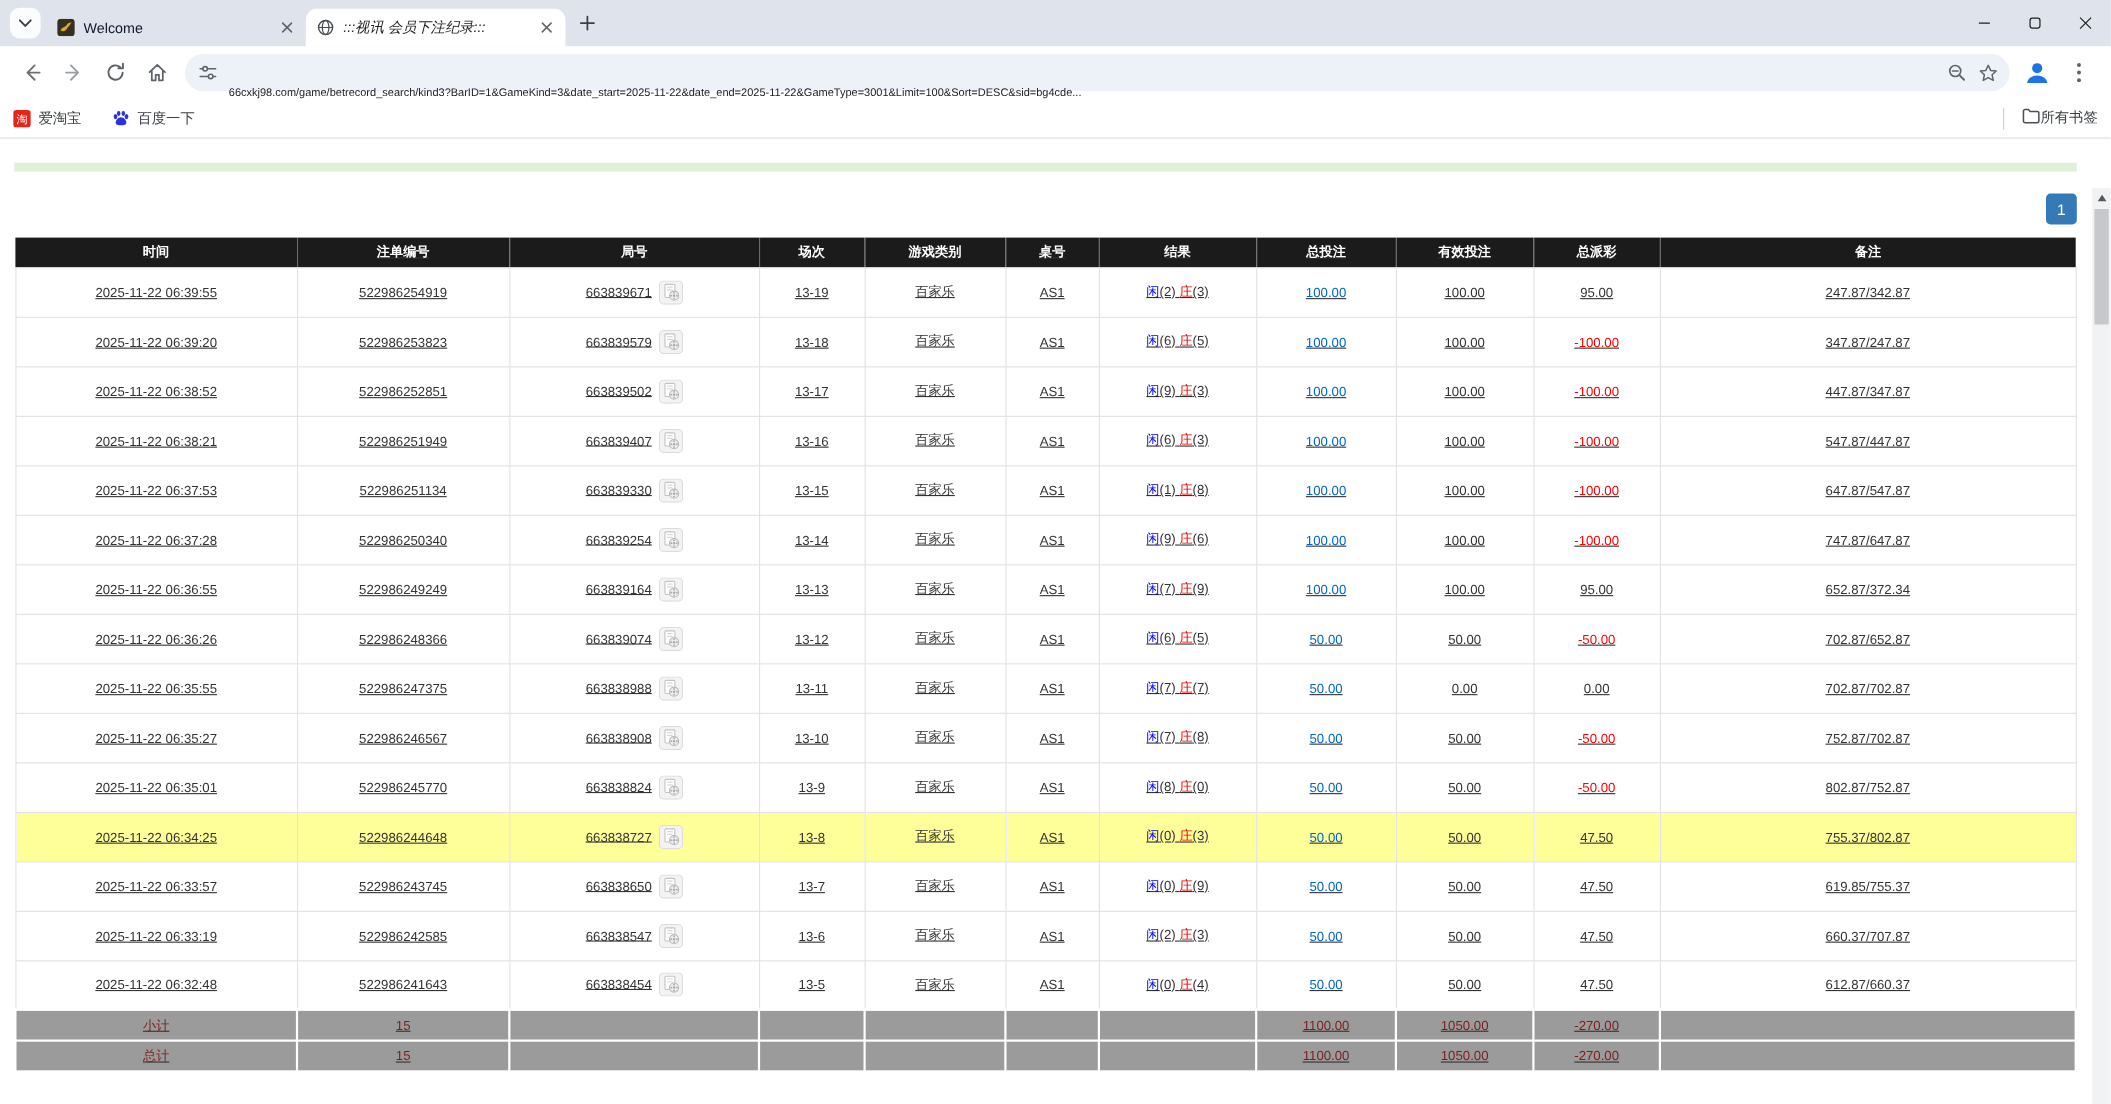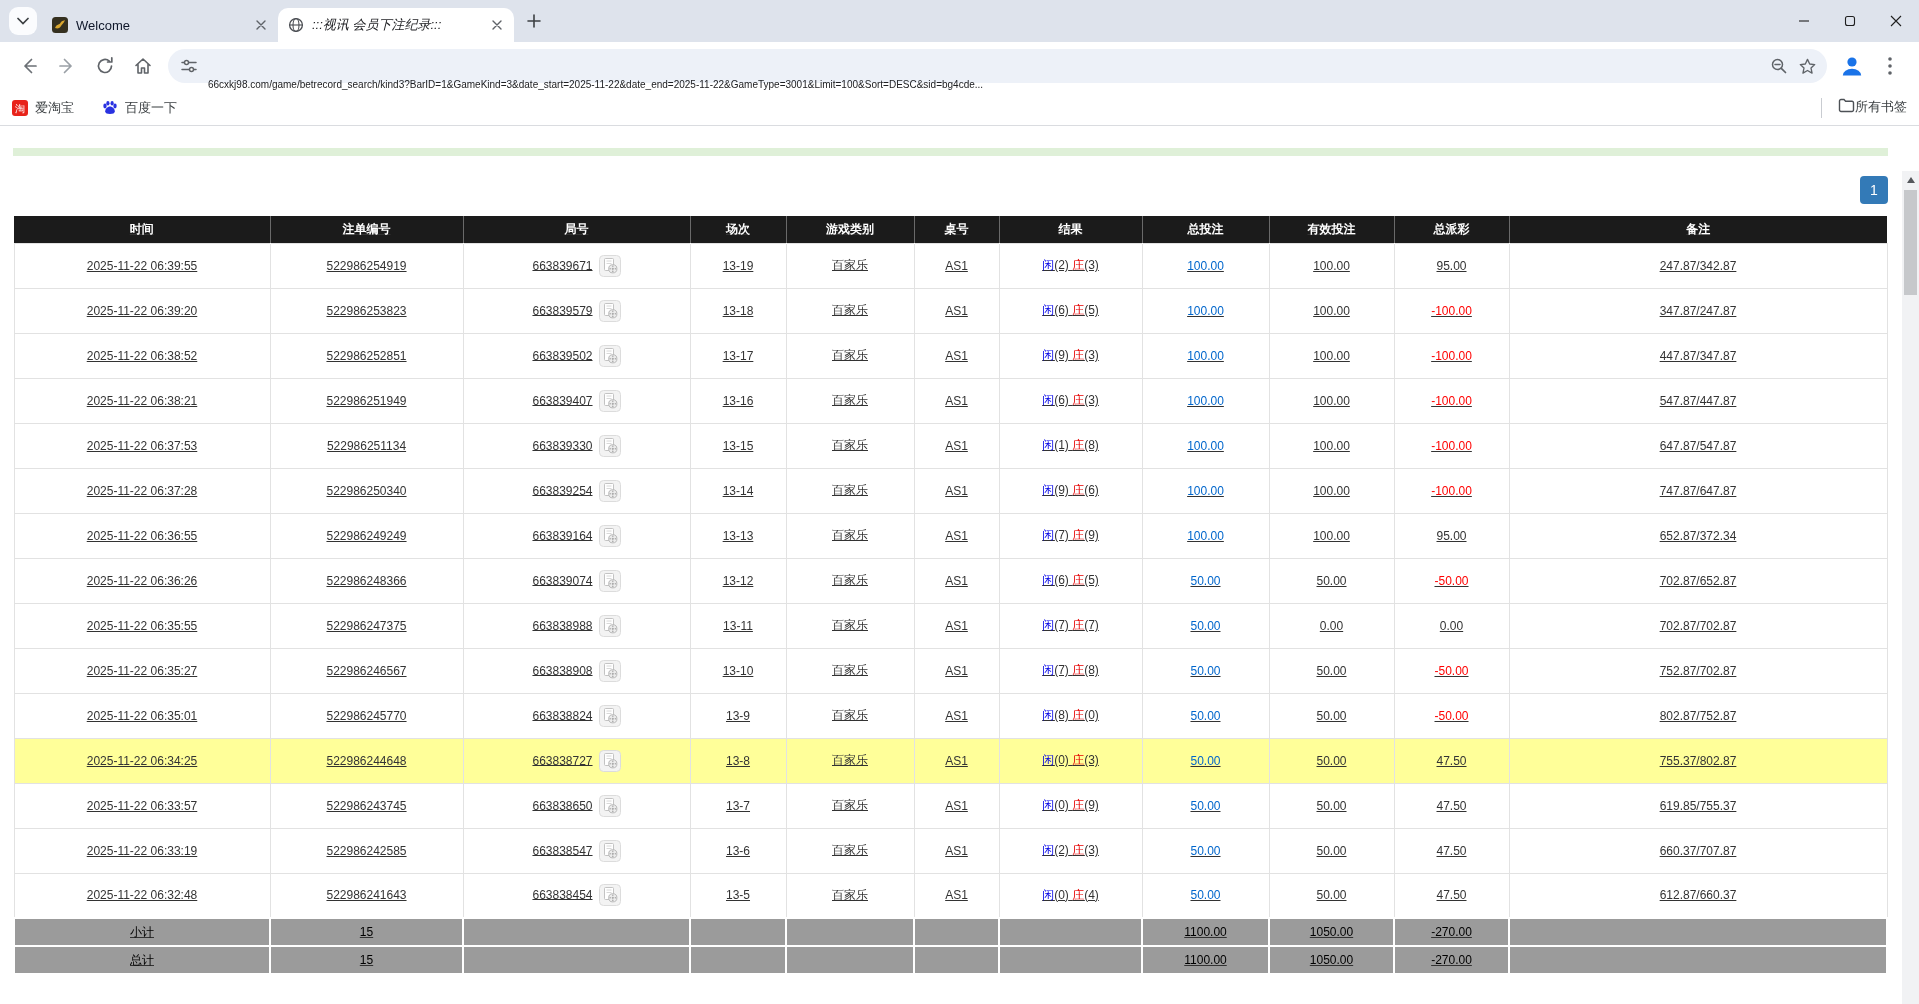--- a/index.html
+++ b/index.html
@@ -38,21 +38,21 @@
   .content { margin:0 31px 0 13px; }
   .green-strip { height:8px; background:var(--strip-green,#dff0d8); margin-top:22px; }
   .pager-row { display:flex; justify-content:flex-end; margin:20px 0 12px; }
   .pager { width:28px; height:28px; background:var(--pager-blue,#337ab7); color:#fff; border-radius:4px; display:flex; align-items:center; justify-content:center; font-size:14px; cursor:pointer; }
 
   table.bets { width:100%; border-collapse:collapse; table-layout:fixed; font-size:12px; color:#333; text-align:center;text-decoration:underline; }
   table.bets thead th { background:var(--header-bg,#1b1b1b); color:#fff; font-weight:bold; height:27px; font-size:12px; border-right:1px solid rgba(255,255,255,0.35); }
   table.bets thead th:last-child { border-right:none; }
   table.bets tbody td { height:45px; border:1px solid #e2e2e2; background:#fff; overflow:hidden; white-space:nowrap; }
   table.bets tbody tr.highlight td { background:var(--highlight-row,#ffff99); }
-  table.bets tfoot td { height:28px; background:var(--footer-bg,#9b9b9b); color:#000000; border:2px solid #fff; font-size:12px; }
+  table.bets tfoot td { height:28px; background:var(--footer-bg,#9b9b9b); color:#7f1d1d; border:2px solid #fff; font-size:12px; }
   .col0{width:256px}.col1{width:193px}.col2{width:227px}.col3{width:96px}.col4{width:128px}
   .col5{width:85px}.col6{width:143px}.col7{width:127px}.col8{width:125px}.col9{width:115px}.col10{width:auto}
 
   .link-blue { color:var(--link-blue,#0066cc); cursor:pointer; }
   .neg { color:var(--negative-red,#ff0000); }
   .rp { color:var(--player-blue,#0000e6); }
   .rb { color:var(--banker-red,#e60000); }
   .rn { color:#333; }
   .round-num { vertical-align:middle; }
   .video-btn { display:inline-block; vertical-align:middle; margin-left:6px; cursor:pointer; line-height:0; }

